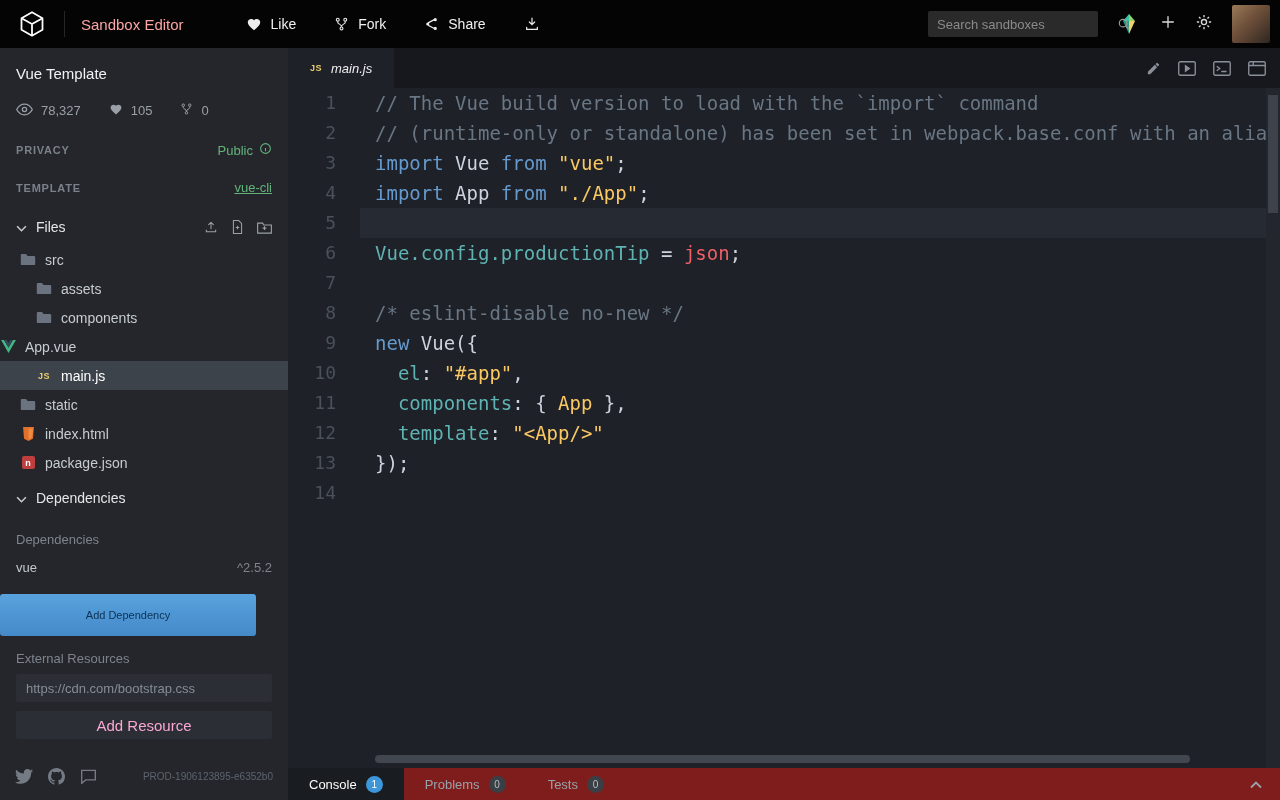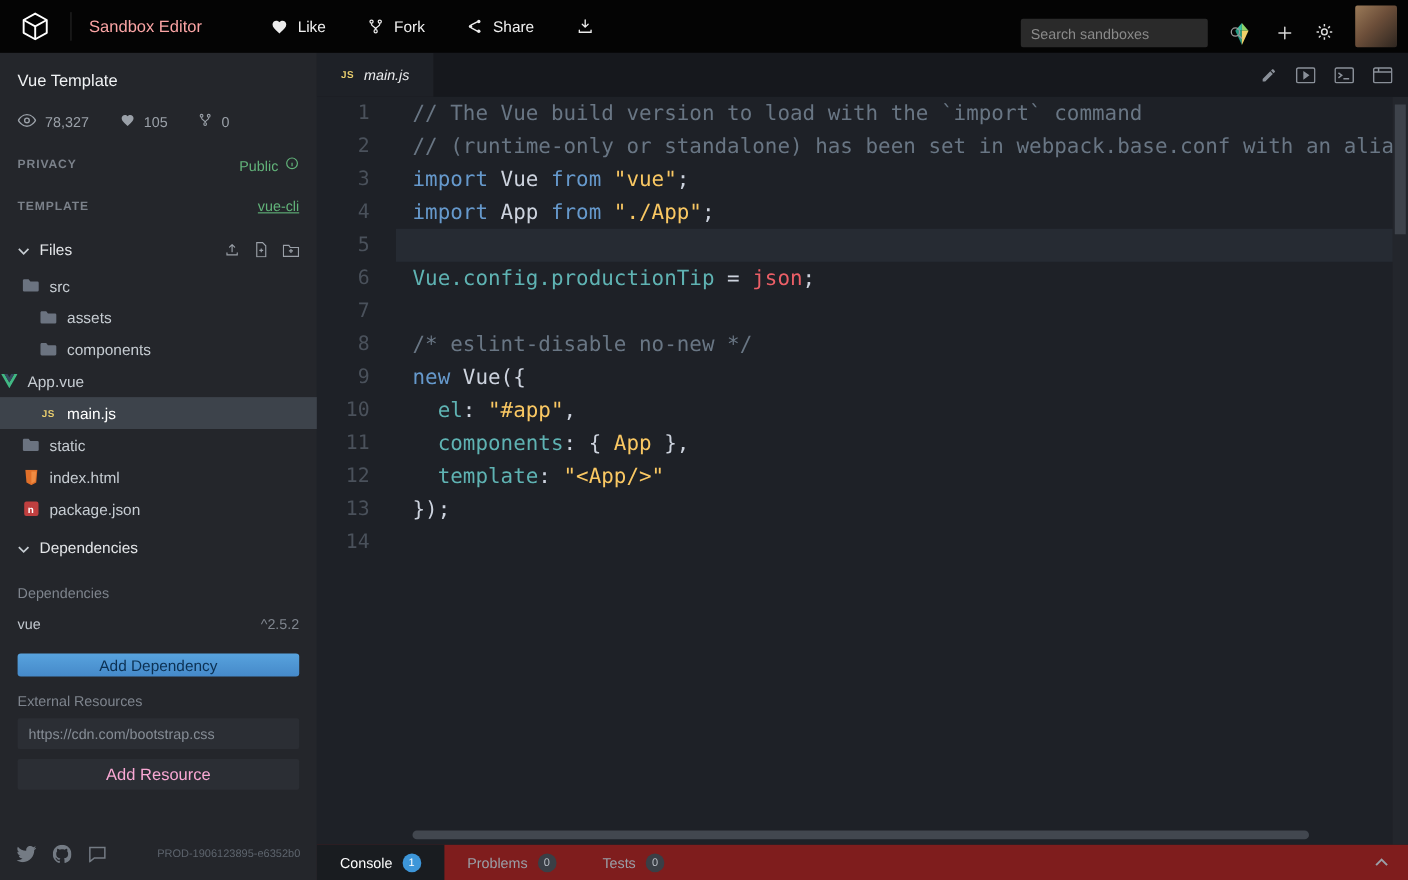--- a/index.html
+++ b/index.html
@@ -14,21 +14,21 @@
   .header {
     position: absolute; left: 0; top: 0; width: 1280px; height: 48px;
     background: #040404; display: flex; align-items: center; color: #fff; z-index: 20;
   }
   .logo-wrap { width: 64px; display: flex; justify-content: center; align-items: center; }
   .header-divider { width: 1px; height: 26px; background: #262626; margin-right: 16px; }
   .app-title { font-size: 15px; color: #fca5a5; }
   .header-actions { display: flex; align-items: center; margin-left: 62px; gap: 38px; }
   .h-btn { display: flex; align-items: center; gap: 9px; color: #f0f0f0; font-size: 14px; cursor: pointer; }
   .h-btn svg { display: block; }
-  .header-right { margin-left: auto; display: flex; align-items: flex-end; gap: 19px; padding-right: 10px; }
+  .header-right { margin-left: auto; display: flex; align-items: center; gap: 19px; padding-right: 10px; }
   .search-box { position: relative; width: 170px; height: 26px; background: #2a2a2a; border-radius: 2px; display: flex; align-items: center; }
   .search-box input {
     flex: 1; background: transparent; border: none; outline: none;
     color: #cccccc; font-size: 13px; padding: 0 4px 0 9px; font-family: "Liberation Sans", sans-serif;
   }
   .search-box input::placeholder { color: #8a8a8a; }
   .search-icon-wrap { padding-right: 7px; display: flex; }
   .icon-btn { display: flex; align-items: center; justify-content: center; cursor: pointer; }
   .avatar { width: 38px; height: 38px; border-radius: 2px;
     background: linear-gradient(135deg, #9a7a58 0%, #6d4f3a 45%, #2e2620 100%); }
@@ -56,23 +56,23 @@
   .file-icon { width: 16px; display: flex; justify-content: center; align-items: center; flex: none; }
   .js-glyph { color: #e8cd6e; font-size: 9px; font-weight: bold; letter-spacing: .5px; font-family: "Liberation Sans", sans-serif; }
   .npm-glyph { width: 13px; height: 13px; background: #bf3f3f; color: #fff; font-size: 9px; font-weight: bold;
     display: flex; align-items: center; justify-content: center; border-radius: 2px; }
 
   .dep-sub-label { padding: 16px 16px 4px; color: #7e848d; font-size: 13px; }
   .dep-row { display: flex; justify-content: space-between; padding: 9px 16px; font-size: 13px; }
   .dep-name { color: #c2c8cf; }
   .dep-version { color: #7e848d; }
   .btn-primary {
-    display: block; margin: 10px 16px 0; width: 256px; height: 21px;
+    display: block; margin: 10px 0 0; width: 256px; height: 42px;
     background: linear-gradient(#58a3de, #4589c9); border: none; border-radius: 3px;
-    color: #0c3153; font-size: 14px; font-family: "Liberation Sans", sans-serif; cursor: pointer;
+    color: #0c3153; font-size: 11px; font-family: "Liberation Sans", sans-serif; cursor: pointer;
   }
   .ext-label { padding: 15px 16px 5px; color: #7e848d; font-size: 13px; }
   .resource-input {
     display: block; margin: 3px 16px 0; width: 256px; height: 28px; background: #2b2e34;
     border: none; border-radius: 2px; color: #9aa0a8; font-size: 13px; padding: 0 10px; outline: none;
     font-family: "Liberation Sans", sans-serif;
   }
   .resource-input::placeholder { color: #868d96; }
   .btn-secondary {
     display: block; margin: 9px 16px 0; width: 256px; height: 28px; background: #2b2e34;

